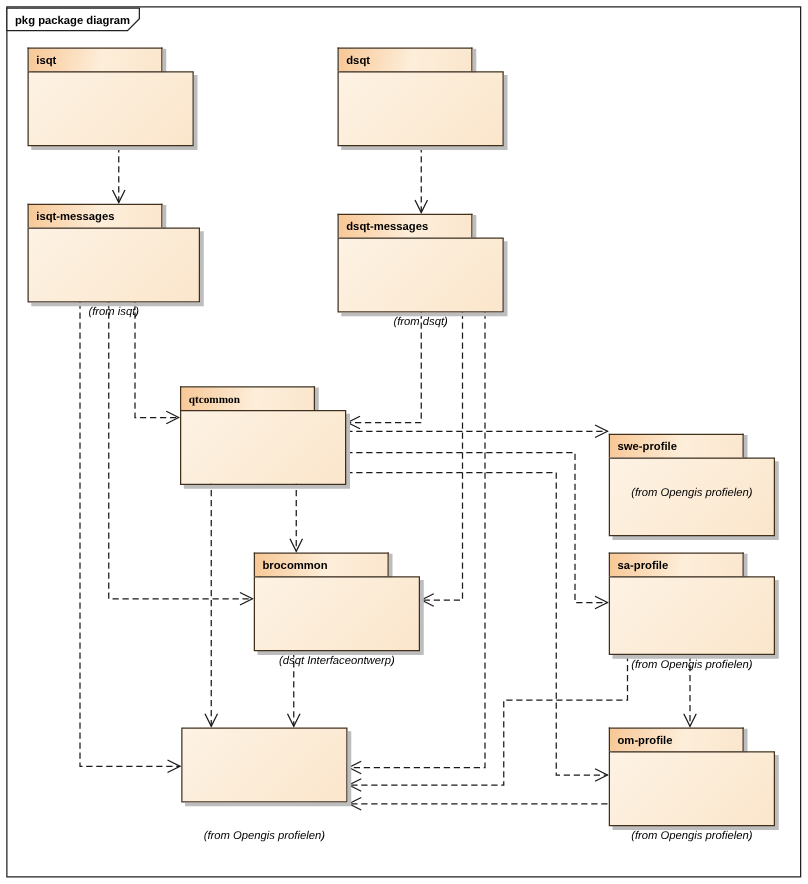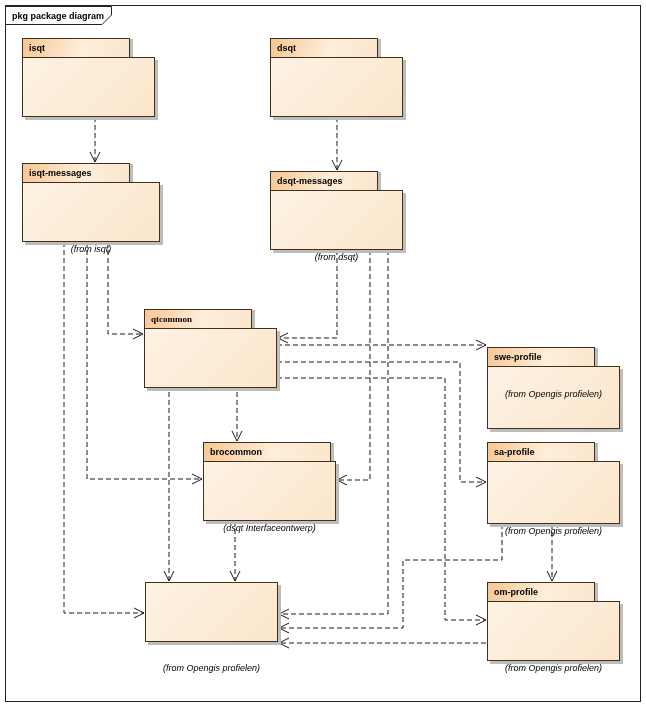--- a/index.html
+++ b/index.html
@@ -114,21 +114,21 @@
       <div class="pkg-body" style="width: 133px; height: 60px;"></div>
     </div>
     <div class="pkg" style="left: 487px; top: 305px; width: 133px;">
       <div class="pkg-tab" style="width: 108px; height: 19px; margin-top: 42px;">
         <span>swe-profile</span>
       </div>
       <div class="pkg-body" style="width: 133px; height: 63px;"></div>
       <div class="pkg-from-label" style="width: 200px; left: -33.5px; top: 84px;">(from Opengis profielen)</div>
     </div>
     <div class="pkg" style="left: 203px; top: 442px; width: 133px;">
-      <div class="pkg-tab" style="width: 128px; height: 19px;">
+      <div class="pkg-tab" style="width: 108px; height: 19px;">
         <span>brocommon</span>
       </div>
       <div class="pkg-body" style="width: 133px; height: 60px;"></div>
       <div class="pkg-from-label" style="width: 200px; left: -33.5px; top: 81px;">(dsqt Interfaceontwerp)</div>
     </div>
     <div class="pkg" style="left: 487px; top: 442px; width: 108px;">
       <div class="pkg-tab" style="width: 108px; height: 19px;">
         <span>sa-profile</span>
       </div>
       <div class="pkg-body" style="width: 133px; height: 63px;"></div>

